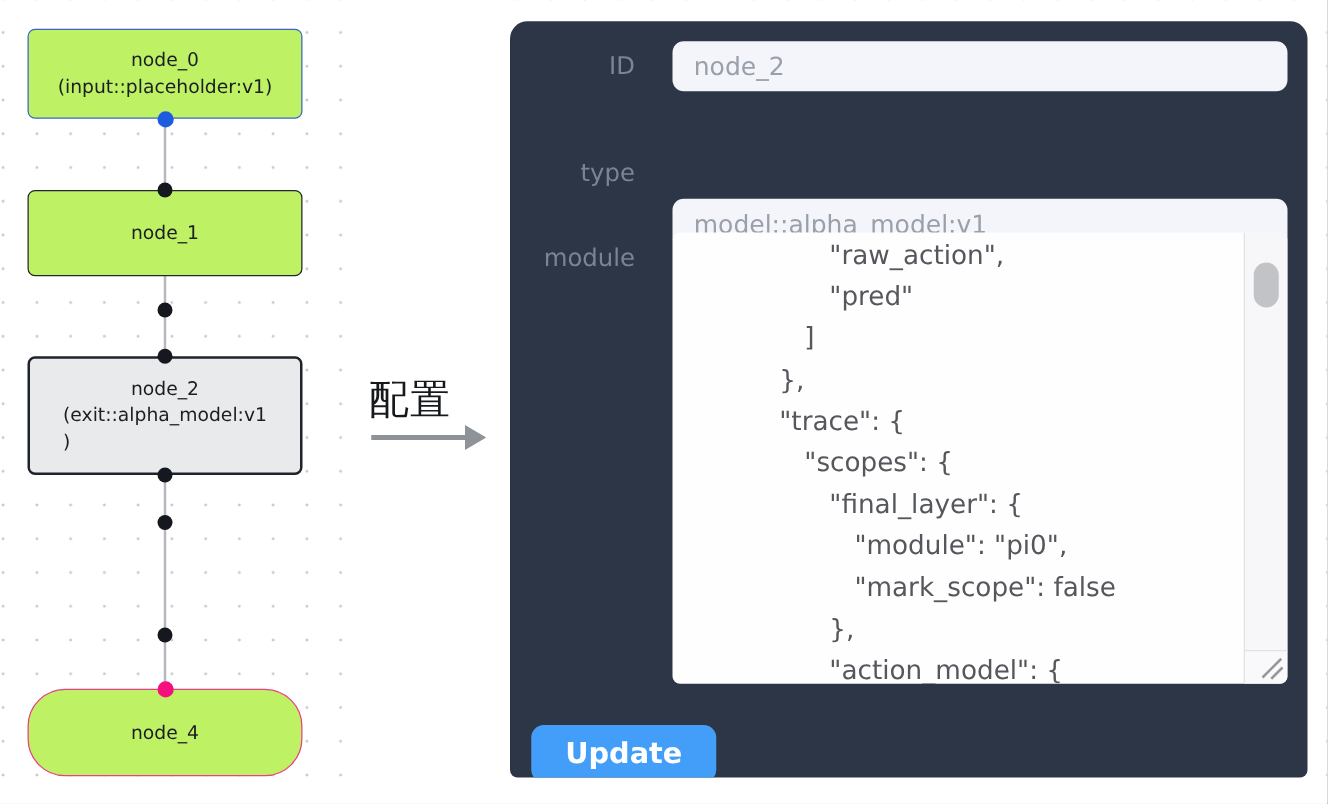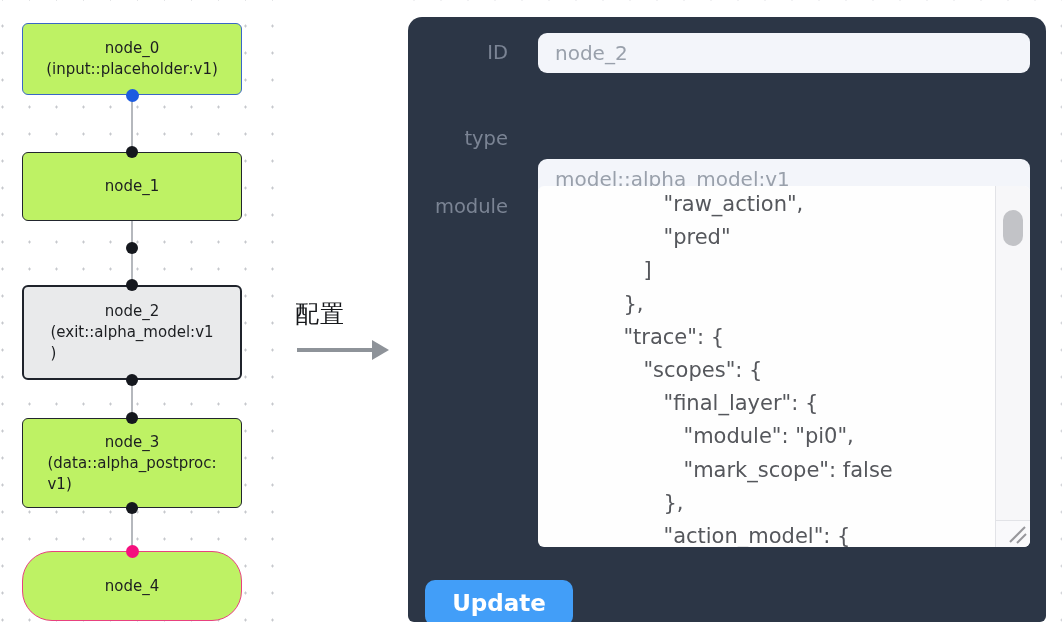--- a/index.html
+++ b/index.html
@@ -29,21 +29,21 @@
   .node-selected{background:#e9eaeb;border:2.5px solid #1f232b;}
   .node-output{border-color:#e8417f;border-radius:30px;}
 
   
   .port{position:absolute;border-radius:50%;z-index:3;}
   .port-black{width:12px;height:12px;background:#15181e;}
   .port-blue{width:13px;height:13px;background:#1d5ce0;}
   .port-pink{width:13px;height:13px;background:#f5107e;}
 
   
-  .annot{position:absolute;left:295px;top:298px;font-size:24px;color:#16181b;
+  .annot{position:absolute;left:295px;top:298px;font-size:32px;color:#16181b;
          z-index:2;letter-spacing:1px;}
   .arrow-shaft{position:absolute;left:297px;top:348px;width:77px;height:3.5px;
                background:#8e9399;z-index:2;}
   .arrow-head{position:absolute;left:372px;top:340px;width:0;height:0;z-index:2;
               border-left:17px solid #8e9399;border-top:10px solid transparent;
               border-bottom:10px solid transparent;}
 
   
   .panel{position:absolute;left:408px;top:17px;width:638px;height:605px;
          background:#2c3646;border-radius:14px 14px 6px 6px;overflow:hidden;z-index:4;}
@@ -89,25 +89,20 @@
   <div class="node" style="top:152px;height:69px;">
     <div class="node-title">node_1</div>
   </div>
 
   <div class="node node-selected" style="top:285px;height:95px;">
     <div class="node-title">node_2</div>
     <div class="node-sub">(exit::alpha_model:v1
 )</div>
   </div>
 
-  <div class="node" style="top:418px;height:90px;">
-    <div class="node-title">node_3</div>
-    <div class="node-sub">(data::alpha_postproc:
-v1)</div>
-  </div>
 
   <div class="node node-output" style="top:551px;height:70px;">
     <div class="node-title">node_4</div>
   </div>
 
   <div class="port port-blue" style="left:125.5px;top:88.5px;"></div>
   <div class="port port-black" style="left:126px;top:146px;"></div>
   <div class="port port-black" style="left:126px;top:242px;"></div>
   <div class="port port-black" style="left:126px;top:279px;"></div>
   <div class="port port-black" style="left:126px;top:374px;"></div>

